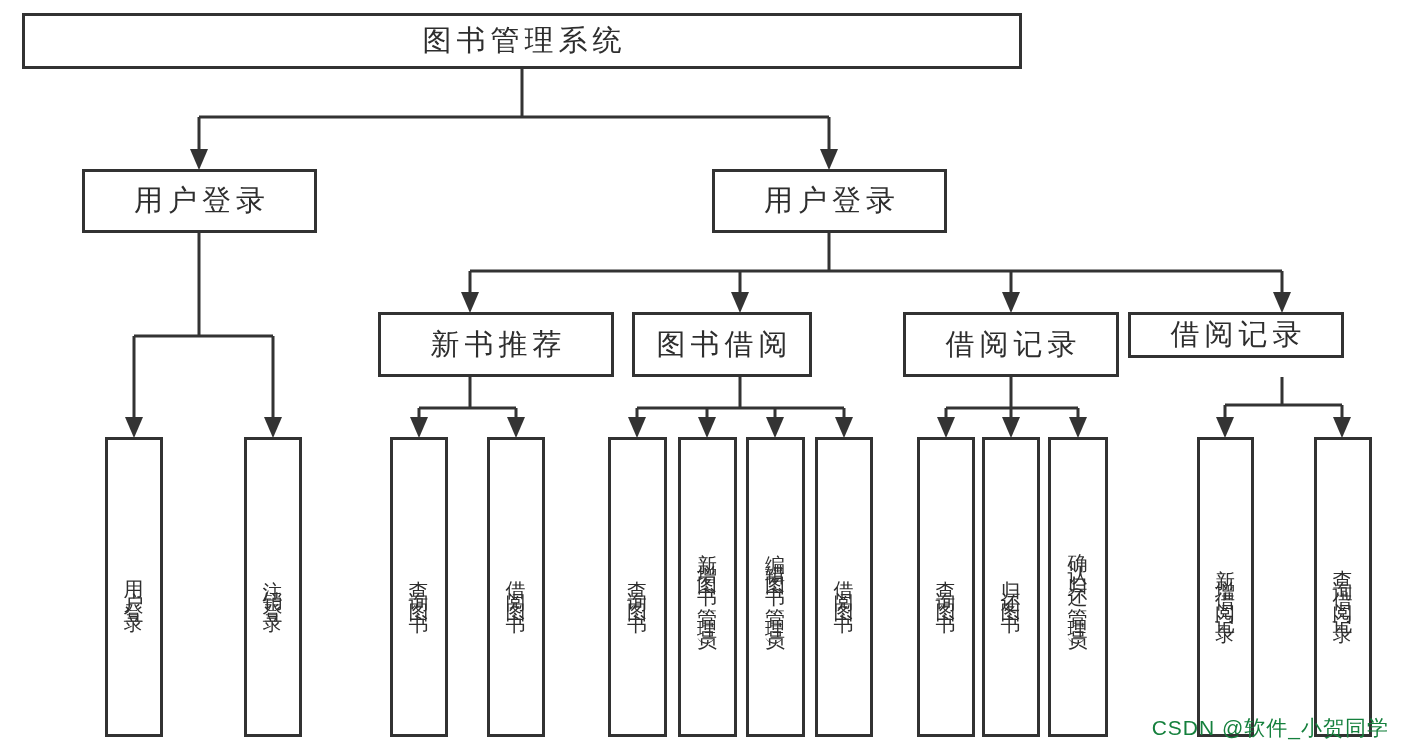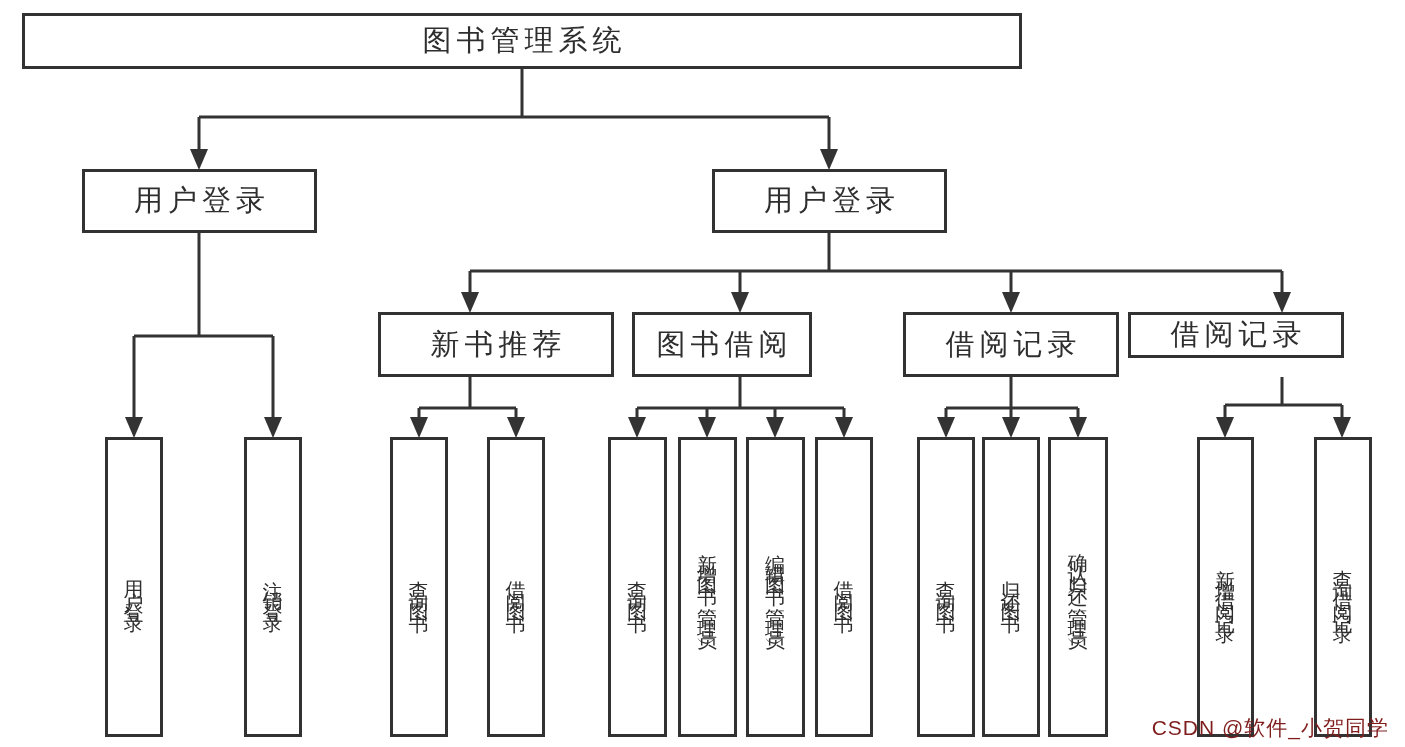--- a/index.html
+++ b/index.html
@@ -35,21 +35,21 @@
     letter-spacing: 11px;
     line-height: 1;
     white-space: nowrap;
   }
   .watermark {
     position: absolute;
     right: 16px;
     bottom: 5px;
     font-size: 21px;
     letter-spacing: 1px;
-    color: #7f1d1d;
+    color: #15803d;
     z-index: 5;
     pointer-events: none;
   }
 </style>
 </head>
 <body>
 
 <div id="canvas">
   <svg id="wires" viewBox="0 0 1405 747" xmlns="http://www.w3.org/2000/svg">
       <g>

